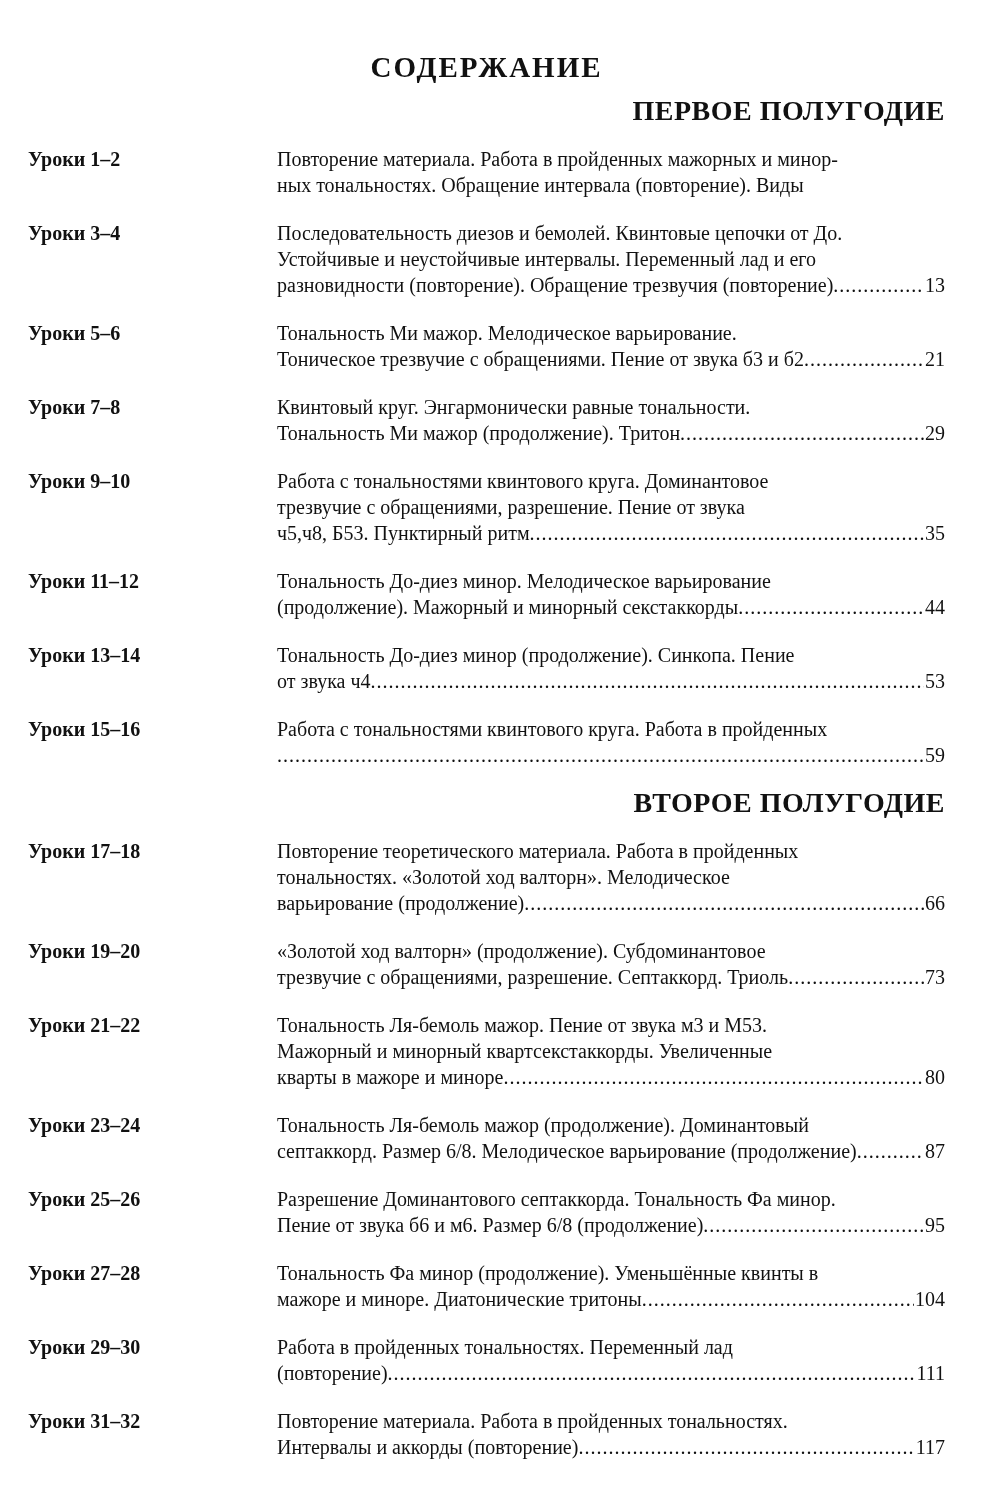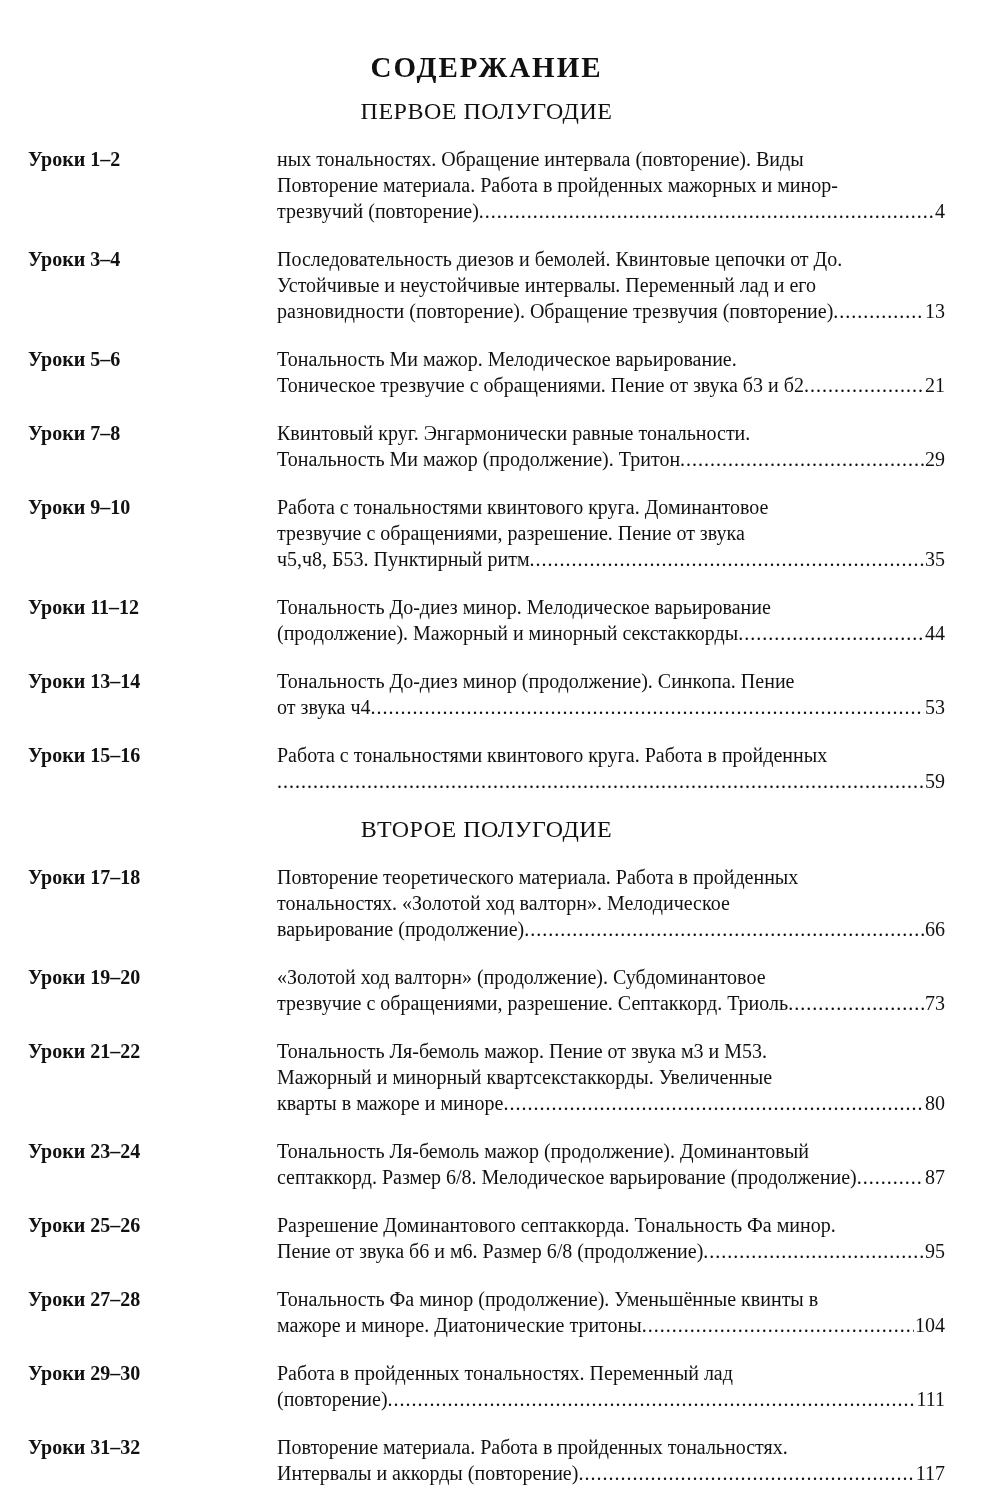--- a/index.html
+++ b/index.html
@@ -22,25 +22,26 @@
   }
   .doc-title {
     text-align: center;
     font-weight: bold;
     font-size: 29px;
     line-height: 34px;
     letter-spacing: 2px;
     margin: 0 0 14px 0;
   }
   .section-heading {
-    text-align: center;
-    font-size: 24px;
+    text-align: right;
+    font-size: 28px;
     line-height: 26px;
     letter-spacing: 0.5px;
     margin: 2px 0 22px 0;
+    font-weight: bold;
   }
   .entry {
     display: flex;
     align-items: flex-start;
     margin: 0 0 22px 0;
     gap: 25px;
   }
   .entry-label {
     flex: 0 0 224px;
     font-weight: bold;
@@ -80,27 +81,22 @@
 </head>
 <body>
 
 <div class="page">
   <div class="doc-title">СОДЕРЖАНИЕ</div>
   <div id="sections">
       <div class="section-heading">ПЕРВОЕ ПОЛУГОДИЕ</div>
       <div class="entry">
         <div class="entry-label">Уроки 1–2</div>
         <div class="entry-desc">
+          <div class="line">Повторение материала. Работа в пройденных мажорных и минор-</div>
           <div class="line">ных тональностях. Обращение интервала (повторение). Виды</div>
-          <div class="line">Повторение материала. Работа в пройденных мажорных и минор-</div>
-          <div class="line lastline">
-            <span class="line-text">трезвучий (повторение)</span>
-            <span class="leader"></span>
-            <span class="pagenum">4</span>
-          </div>
         </div>
       </div>
       <div class="entry">
         <div class="entry-label">Уроки 3–4</div>
         <div class="entry-desc">
           <div class="line">Последовательность диезов и бемолей. Квинтовые цепочки от До.</div>
           <div class="line">Устойчивые и неустойчивые интервалы. Переменный лад и его</div>
           <div class="line lastline">
             <span class="line-text">разновидности (повторение). Обращение трезвучия (повторение)</span>
             <span class="leader"></span>

